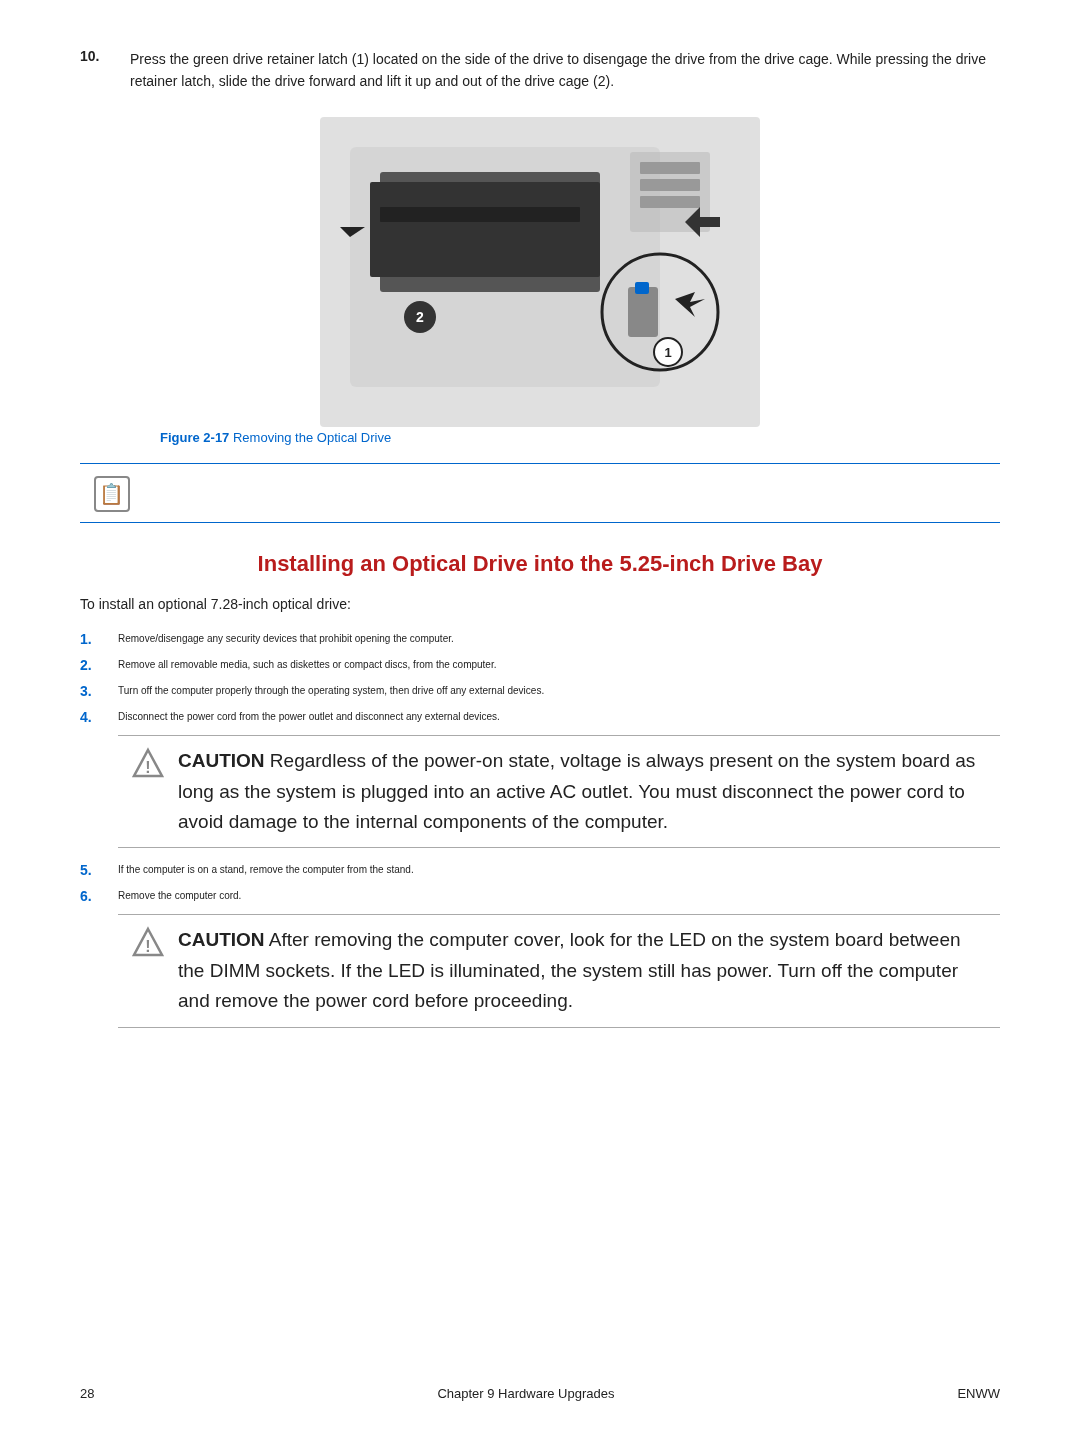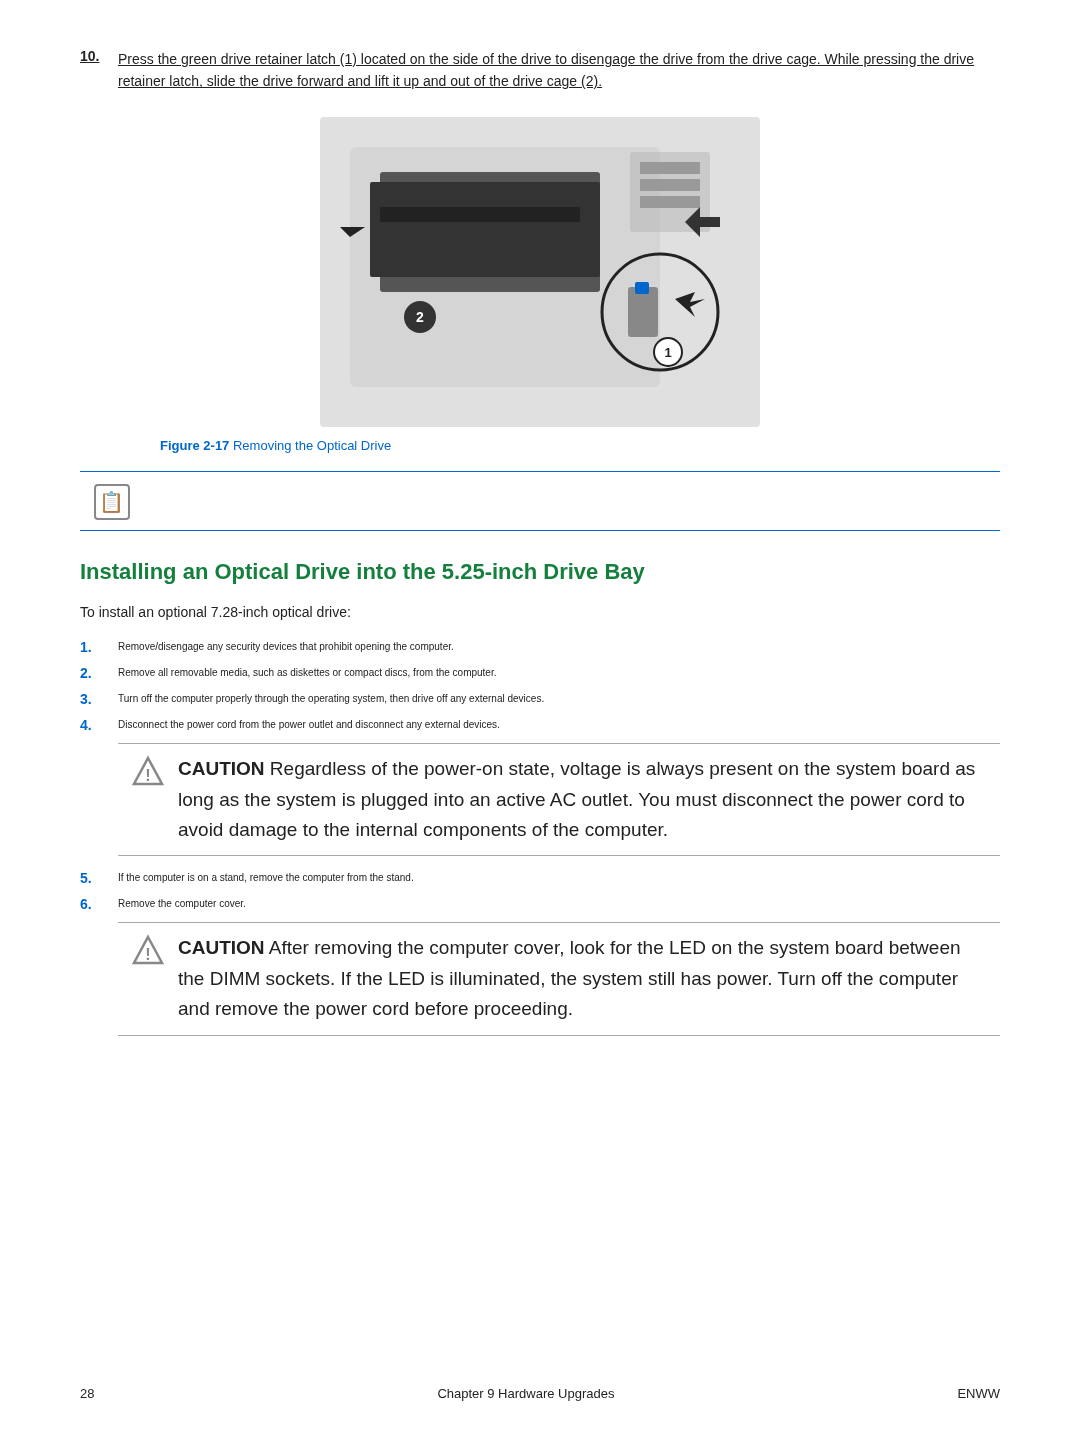--- a/index.html
+++ b/index.html
@@ -8,40 +8,38 @@
       font-size: 14px;
       color: #222;
       background: #fff;
       width: 1080px;
       min-height: 1437px;
       padding: 48px 80px 60px 80px;
       position: relative;
     }
     .step-10 {
       display: flex;
-      gap: 0;
+      gap: 12px;
       margin-bottom: 24px;
-      text-decoration: underline;
     }
     .step-num-bold {
       font-weight: bold;
       min-width: 38px;
       color: #222;
     }
     .step-text {
       flex: 1;
       line-height: 1.6;
     }
     .figure-container {
       text-align: center;
       margin: 18px 0 10px 0;
     }
     
     .figure-caption {
-      margin-top: 8px;
       font-size: 13px;
       color: #0066cc;
       text-align: left;
       margin-left: 80px;
     }
     .figure-caption-label {
       font-weight: bold;
       color: #0066cc;
     }
     .note-box {
@@ -76,23 +74,24 @@
       font-size: 13.5px;
       line-height: 1.6;
     }
     .note-label {
       font-weight: bold;
       color: #222;
     }
     h2 {
       font-size: 22px;
       font-weight: bold;
-      color: #15803d;
+      color: #b91c1c;
       margin-bottom: 16px;
       border-bottom: none;
+      text-align: center;
     }
     .intro-text {
       margin-bottom: 16px;
       font-size: 14px;
       line-height: 1.6;
     }
     .numbered-list {
       list-style: none;
       margin: 0 0 0 0;
       padding: 0;
@@ -245,21 +244,21 @@
   </div>
 </div>
 
 <ol class="numbered-list" style="margin-top:4px;">
   <li>
     <span class="list-num">5.</span>
     <span class="list-content">If the computer is on a stand, remove the computer from the stand.</span>
   </li>
   <li>
     <span class="list-num">6.</span>
-    <span class="list-content">Remove the computer cover.</span>
+    <span class="list-content">Remove the computer cord.</span>
   </li>
 </ol>
 
 <div class="caution-box">
   <div class="caution-icon">
     <svg width="32" height="32" viewBox="0 0 32 32">
       <polygon points="16,3 30,29 2,29" fill="none" stroke="#888" stroke-width="2.5"></polygon>
       <text x="16" y="26" text-anchor="middle" fill="#888" font-size="16" font-weight="bold">!</text>
     </svg>
   </div>

